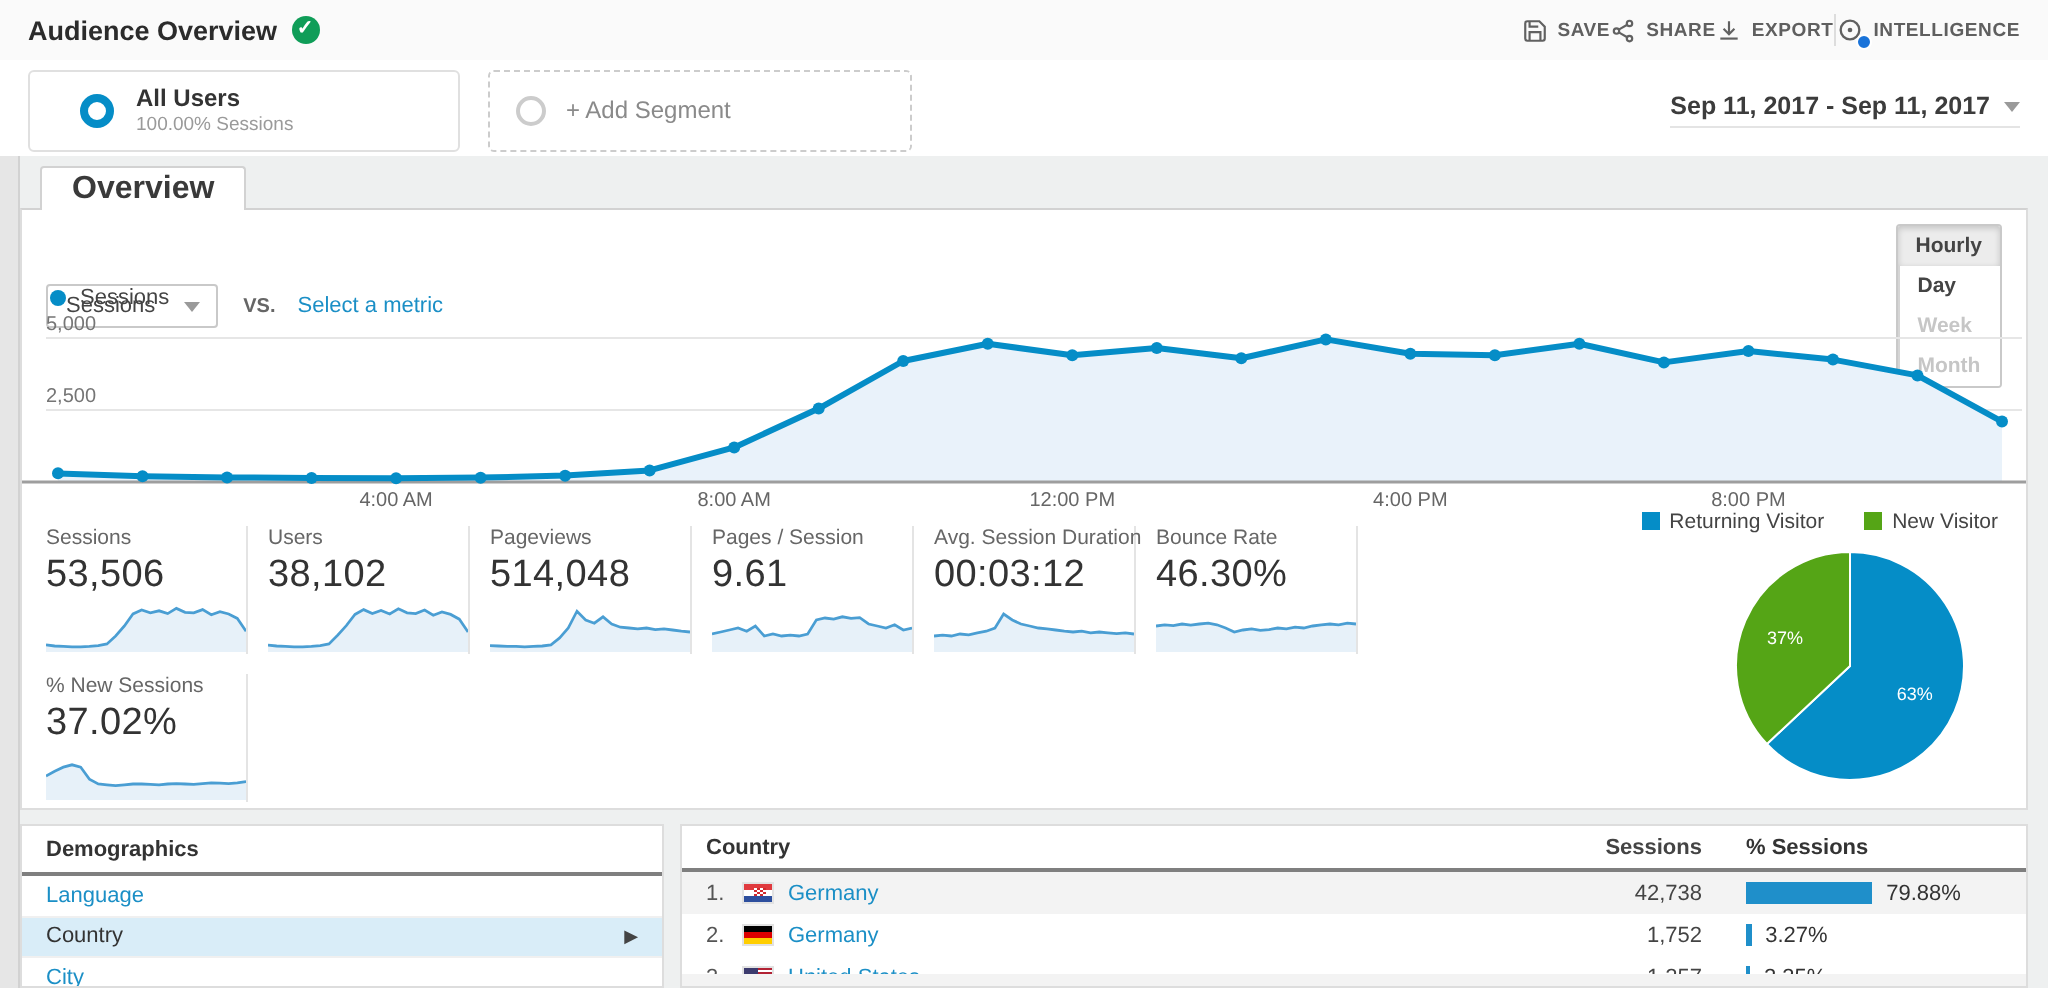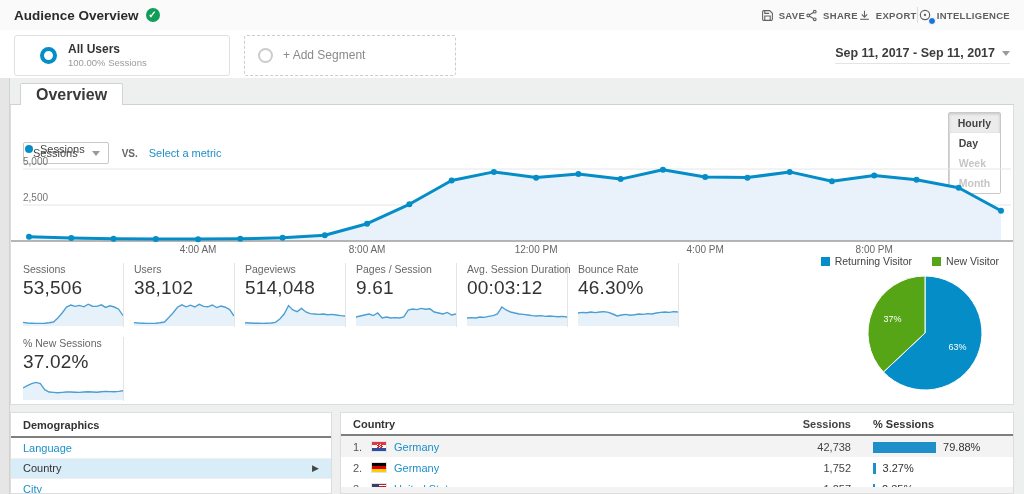--- a/index.html
+++ b/index.html
@@ -90,21 +90,21 @@
   .demo-arrow { margin-left:auto; font-size:9px; color:#444; }
 
   .country-panel { left:340px; right:10px; }
   .tbl-head { display:flex; align-items:center; padding:5px 12px 4px 12px; font-size:11px; font-weight:bold;
               color:#333; border-bottom:2px solid #7f7f7f; }
   .tbl-row { display:flex; align-items:center; height:21px; padding:0 12px; font-size:11px; cursor:pointer; }
   .row-odd { background:#f3f3f3; }
   .col-country { flex:1; display:flex; align-items:center; }
   .col-sessions { width:90px; text-align:right; color:#444; }
   .col-pct-head { width:150px; padding-left:22px; }
-  .col-pct { width:150px; padding-left:22px; display:flex; align-items:flex-end; gap:7px; }
+  .col-pct { width:150px; padding-left:22px; display:flex; align-items:flex-start; gap:7px; }
   .rank { width:18px; color:#555; }
   .flag { width:16px; height:11px; margin-right:7px; border:1px solid #e2e2e2; flex:none; position:relative; }
   .flag-croatia { background:linear-gradient(#e03a3e 0 33%, #fff 33% 66%, #2d4f9e 66%); }
   .flag-croatia::after { content:""; position:absolute; left:5px; top:2px; width:6px; height:4px;
         background:repeating-conic-gradient(#d02a2e 0 25%, #fff 0 50%); background-size:3px 2px; }
   .flag-germany { background:linear-gradient(#000 0 33%, #dd0000 33% 66%, #ffce00 66%); }
   .flag-us { background:repeating-linear-gradient(#b22234 0 1px, #fff 1px 2.2px); }
   .flag-us::after { content:""; position:absolute; left:0; top:0; width:7px; height:6px; background:#3c3b6e; }
   .bar { height:11px; background:#1f8fca; flex:none; }
   .link { color:#1b8fc6; text-decoration:none; cursor:pointer; }

